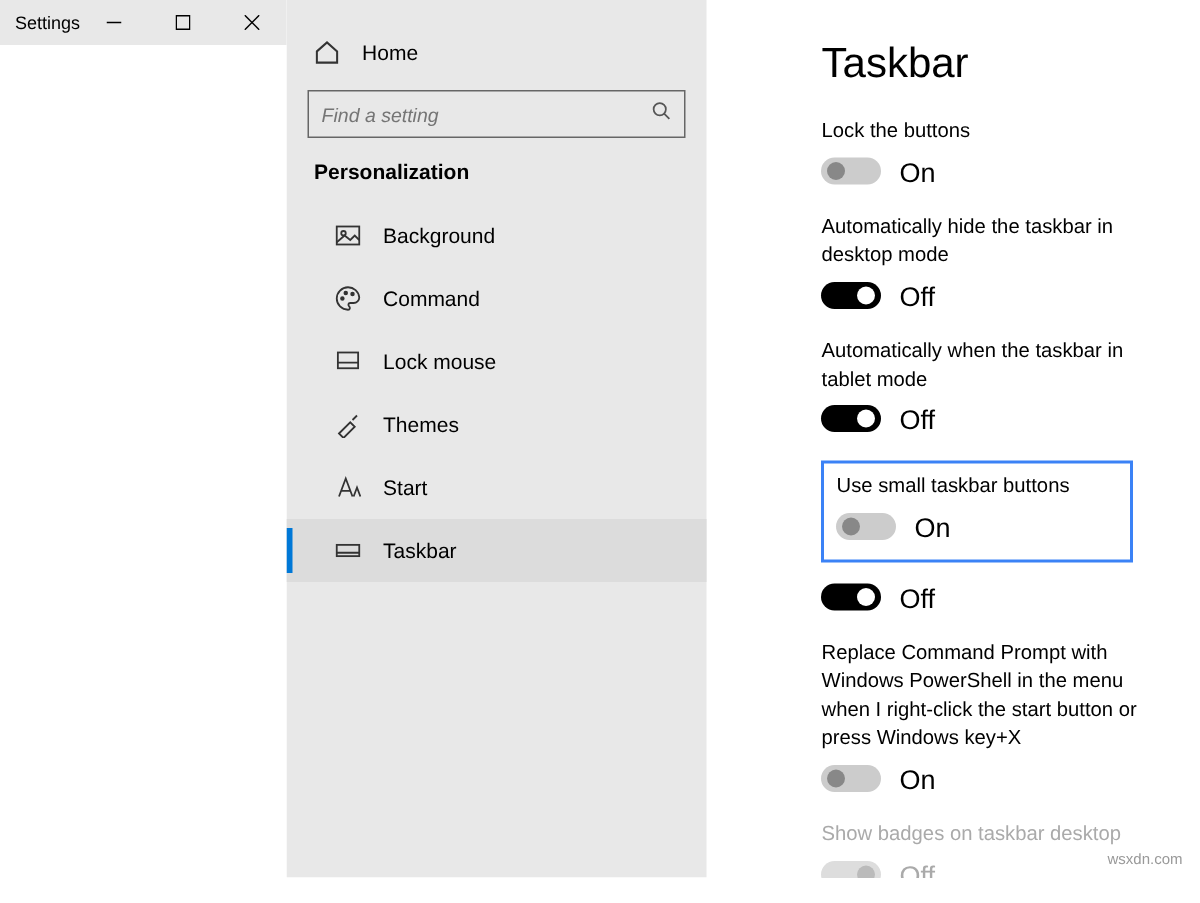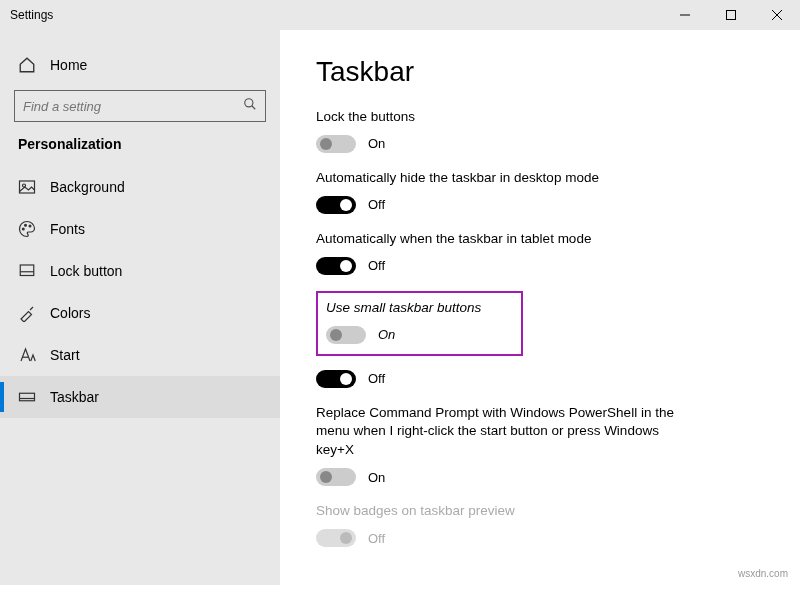--- a/index.html
+++ b/index.html
@@ -1,48 +1,48 @@
 <!DOCTYPE html>
 <html><head>
 <meta charset="utf-8">
 <style>
   * { box-sizing: border-box; margin: 0; padding: 0; font-family: "Segoe UI", Arial, sans-serif; }
   body { width: 800px; height: 602px; background: #fff; color: #000; overflow: hidden; }
-  .window { display: flex; flex-direction: column; width: 800px; height: 585px; }
+  .window { display: flex; flex-direction: row; width: 800px; height: 585px; }
   .titlebar { display: flex; align-items: center; height: 30px; padding-left: 10px; background: #e8e8e8; font-size: 12px; }
   .titlebar .title { flex: 1; }
   .win-controls { display: flex; }
   .win-btn { width: 46px; height: 30px; display: flex; align-items: center; justify-content: center; cursor: pointer; }
   .win-btn svg { stroke: #000; stroke-width: 1; fill: none; }
-  .body { display: flex; flex: 1; overflow: hidden; }
+  .body { display: flex; flex: 1; overflow: hidden; gap: 40px; }
   .sidebar { width: 280px; background: #e8e8e8; display: flex; flex-direction: column; padding-top: 16px; }
   .home-row { display: flex; align-items: center; gap: 14px; padding: 10px 18px; font-size: 14px; cursor: pointer; }
   .searchbox { margin: 6px 14px 14px 14px; height: 32px; border: 1px solid #666; background: #e8e8e8; display: flex; align-items: center; padding: 0 8px; }
   .searchbox input { flex: 1; border: none; background: transparent; outline: none; font-size: 13px; font-style: italic; color: #555; }
   .category { font-weight: 600; font-size: 14px; padding: 0 18px 14px 18px; }
   .nav { display: flex; flex-direction: column; }
-  .nav-item { display: flex; align-items: center; gap: 14px; padding: 12px 18px; font-size: 14px; cursor: pointer; position: relative; text-align: right; }
+  .nav-item { display: flex; align-items: center; gap: 14px; padding: 12px 32px; font-size: 14px; cursor: pointer; position: relative; text-align: right; }
   .nav-item.active::before { content: ""; position: absolute; left: 0; top: 6px; bottom: 6px; width: 4px; background: #0078d7; }
   .nav-item.active { background: #dcdcdc; }
   .nav-icon { width: 18px; height: 18px; display: flex; align-items: center; justify-content: center; color: #333; }
   .main { flex: 1; padding: 26px 36px 10px 36px; overflow-y: auto; position: relative; }
   .page-title { font-size: 28px; font-weight: 400; margin-bottom: 20px; }
   .setting { margin-bottom: 16px; }
   .setting-label { font-size: 13.5px; margin-bottom: 8px; line-height: 1.4; max-width: 370px; }
   .setting.disabled .setting-label, .setting.disabled .toggle-row { color: #aaa; }
-  .toggle-row { display: flex; align-items: center; gap: 12px; font-size: 13px; }
+  .toggle-row { display: flex; align-items: flex-start; gap: 12px; font-size: 18px; }
   .toggle { width: 40px; height: 18px; border-radius: 9px; position: relative; cursor: pointer; }
   .toggle .knob { position: absolute; width: 12px; height: 12px; border-radius: 50%; background: #fff; top: 3px; }
   .toggle.on { background: #ccc; }
   .toggle.on .knob { left: 4px; background: #888; }
   .toggle.off { background: #000; }
   .toggle.off .knob { right: 4px; }
   .toggle.disabled-off { background: #ddd; }
   .toggle.disabled-off .knob { right: 4px; background: #bbb; }
-  .highlight-box { border: 2px solid #a21caf; padding: 6px 40px 10px 8px; display: inline-block; margin-bottom: 14px; font-style: italic; }
+  .highlight-box { border: 2px solid #3b82f6; padding: 6px 40px 10px 8px; display: inline-block; margin-bottom: 14px; }
   .watermark { position: absolute; right: 12px; bottom: 6px; font-size: 10px; color: #999; }
 </style>
 </head>
 <body>
 
 <div class="window">
   <div class="titlebar">
     <span class="title">Settings</span>
     <div class="win-controls">
       <div class="win-btn">
@@ -97,39 +97,39 @@
         </div>
         <div class="nav-item">
           <span class="nav-icon">
               <svg width="18" height="18" viewBox="0 0 24 24" fill="none" stroke="#333" stroke-width="1.6">
                 <path d="M12 2 a10 10 0 1 0 0 20 c2 0 2-2 1-3 s-1-3 1-3 h3 a5 5 0 0 0 5-5 A10 10 0 0 0 12 2 Z"></path>
                 <circle cx="7" cy="12" r="1.2" fill="#333"></circle>
                 <circle cx="10" cy="7" r="1.2" fill="#333"></circle>
                 <circle cx="16" cy="8" r="1.2" fill="#333"></circle>
               </svg>
             </span>
-          <span>Fonts</span>
+          <span>Command</span>
         </div>
         <div class="nav-item">
           <span class="nav-icon">
               <svg width="18" height="18" viewBox="0 0 24 24" fill="none" stroke="#333" stroke-width="1.6">
                 <rect x="3" y="4" width="18" height="14"></rect>
                 <line x1="3" y1="13" x2="21" y2="13"></line>
               </svg>
             </span>
-          <span>Lock button</span>
+          <span>Lock mouse</span>
         </div>
         <div class="nav-item">
           <span class="nav-icon">
               <svg width="18" height="18" viewBox="0 0 24 24" fill="none" stroke="#333" stroke-width="1.6">
                 <path d="M4 20 L14 10 L18 14 L8 24 Z"></path>
                 <path d="M16 8 L20 4"></path>
               </svg>
             </span>
-          <span>Colors</span>
+          <span>Themes</span>
         </div>
         <div class="nav-item">
           <span class="nav-icon">
               <svg width="18" height="18" viewBox="0 0 24 24" fill="none" stroke="#333" stroke-width="1.6">
                 <path d="M4 20 L10 4 L16 20"></path>
                 <line x1="6" y1="15" x2="14" y2="15"></line>
                 <path d="M17 20 L20 12 L23 20"></path>
               </svg>
             </span>
           <span>Start</span>
@@ -204,21 +204,21 @@
         <div class="setting-label">Replace Command Prompt with Windows PowerShell in the menu when I right-click the start button or press Windows key+X</div>
         <div class="toggle-row">
           <div class="toggle on">
               <div class="knob"></div>
             </div>
           <span>On</span>
         </div>
       </div>
 
       <div class="setting disabled">
-        <div class="setting-label">Show badges on taskbar preview</div>
+        <div class="setting-label">Show badges on taskbar desktop</div>
         <div class="toggle-row">
           <div class="toggle disabled-off">
               <div class="knob"></div>
             </div>
           <span>Off</span>
         </div>
       </div>
 
       
 

